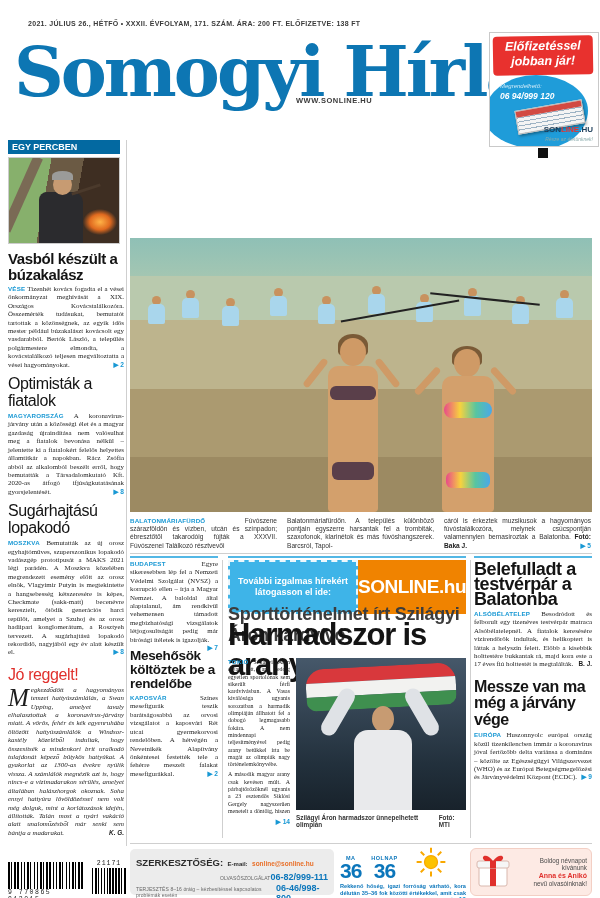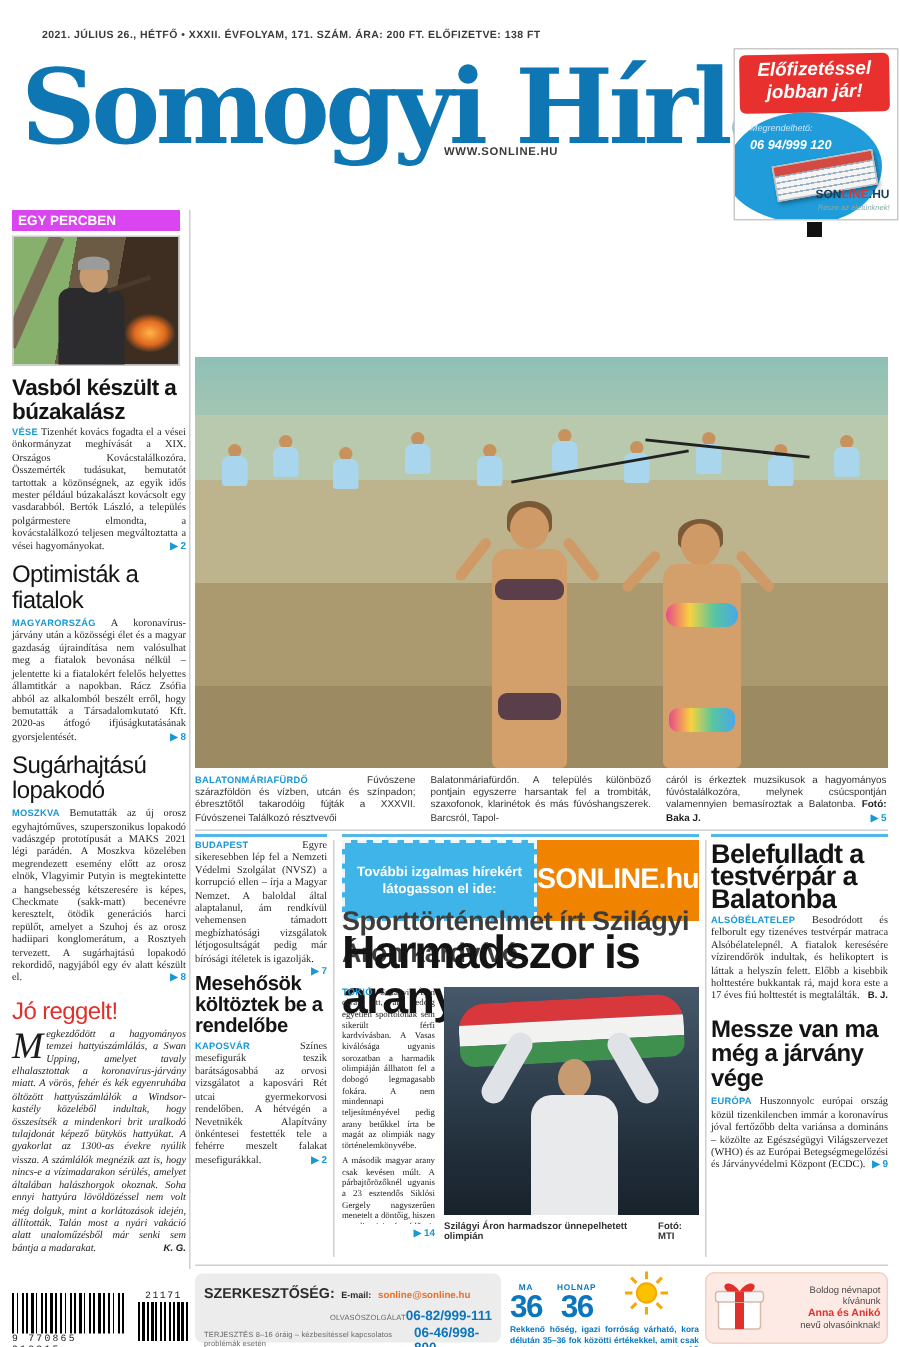--- a/index.html
+++ b/index.html
@@ -23,21 +23,21 @@
   .ad-paper::before{content:"";position:absolute;left:0;top:0;width:100%;height:6px;background:#d24a42;}
   .ad-brand{position:absolute;right:5px;bottom:12px;font-size:8px;font-weight:bold;color:#1c3d5a;}
   .ad-brand b{color:#e8312e;}
   .ad-tag{position:absolute;right:5px;bottom:4px;font-size:5px;font-style:italic;color:#8aa;}
   .regmark{position:absolute;left:538px;top:148px;width:10px;height:10px;background:#111;}
   
   .headline{position:absolute;left:130px;top:136px;width:462px;text-align:center;
             font-size:39px;line-height:46px;font-weight:bold;color:#141414;letter-spacing:-2px;}
   
   .rail{position:absolute;left:8px;top:140px;width:116px;}
-  .rail-label{background:#d946ef;color:#fff;font-weight:bold;font-size:9px;padding:2px 4px 2px;width:104px;}
+  .rail-label{background:#0369a1;color:#fff;font-weight:bold;font-size:9px;padding:2px 4px 2px;width:104px;}
   .ph-smith{position:relative;width:110px;height:85px;margin-top:3px;border:1px solid #ccc;overflow:hidden;
             background:linear-gradient(100deg,#87b06c 0 34%,#6b5a44 34% 60%,#3e2e22 60% 100%);}
   .ph-smith .glow{position:absolute;right:2px;bottom:8px;width:34px;height:26px;background:radial-gradient(closest-side,#ffb347,#e06a1f 60%,transparent);}
   .ph-smith .beam{position:absolute;left:8px;top:-4px;width:10px;height:80px;background:#7a6a55;transform:rotate(24deg);}
   .ph-smith .torso{position:absolute;left:30px;top:34px;width:44px;height:52px;background:#2b2b2e;border-radius:8px 10px 0 0;}
   .ph-smith .head{position:absolute;left:44px;top:16px;width:19px;height:21px;background:#c79b72;border-radius:50%;}
   .ph-smith .hair{position:absolute;left:43px;top:13px;width:21px;height:9px;background:#9b9b99;border-radius:50% 50% 0 0;}
   .ph-smith .tool{position:absolute;left:62px;top:30px;width:30px;height:2.5px;background:#4b3a2c;transform:rotate(-18deg);}
   .rail h2{margin:7px 0 3px;font-size:15px;line-height:15.5px;font-weight:bold;color:#141414;letter-spacing:-.4px;}
   .rail h2.light{font-size:16px;line-height:16.5px;font-weight:normal;}

